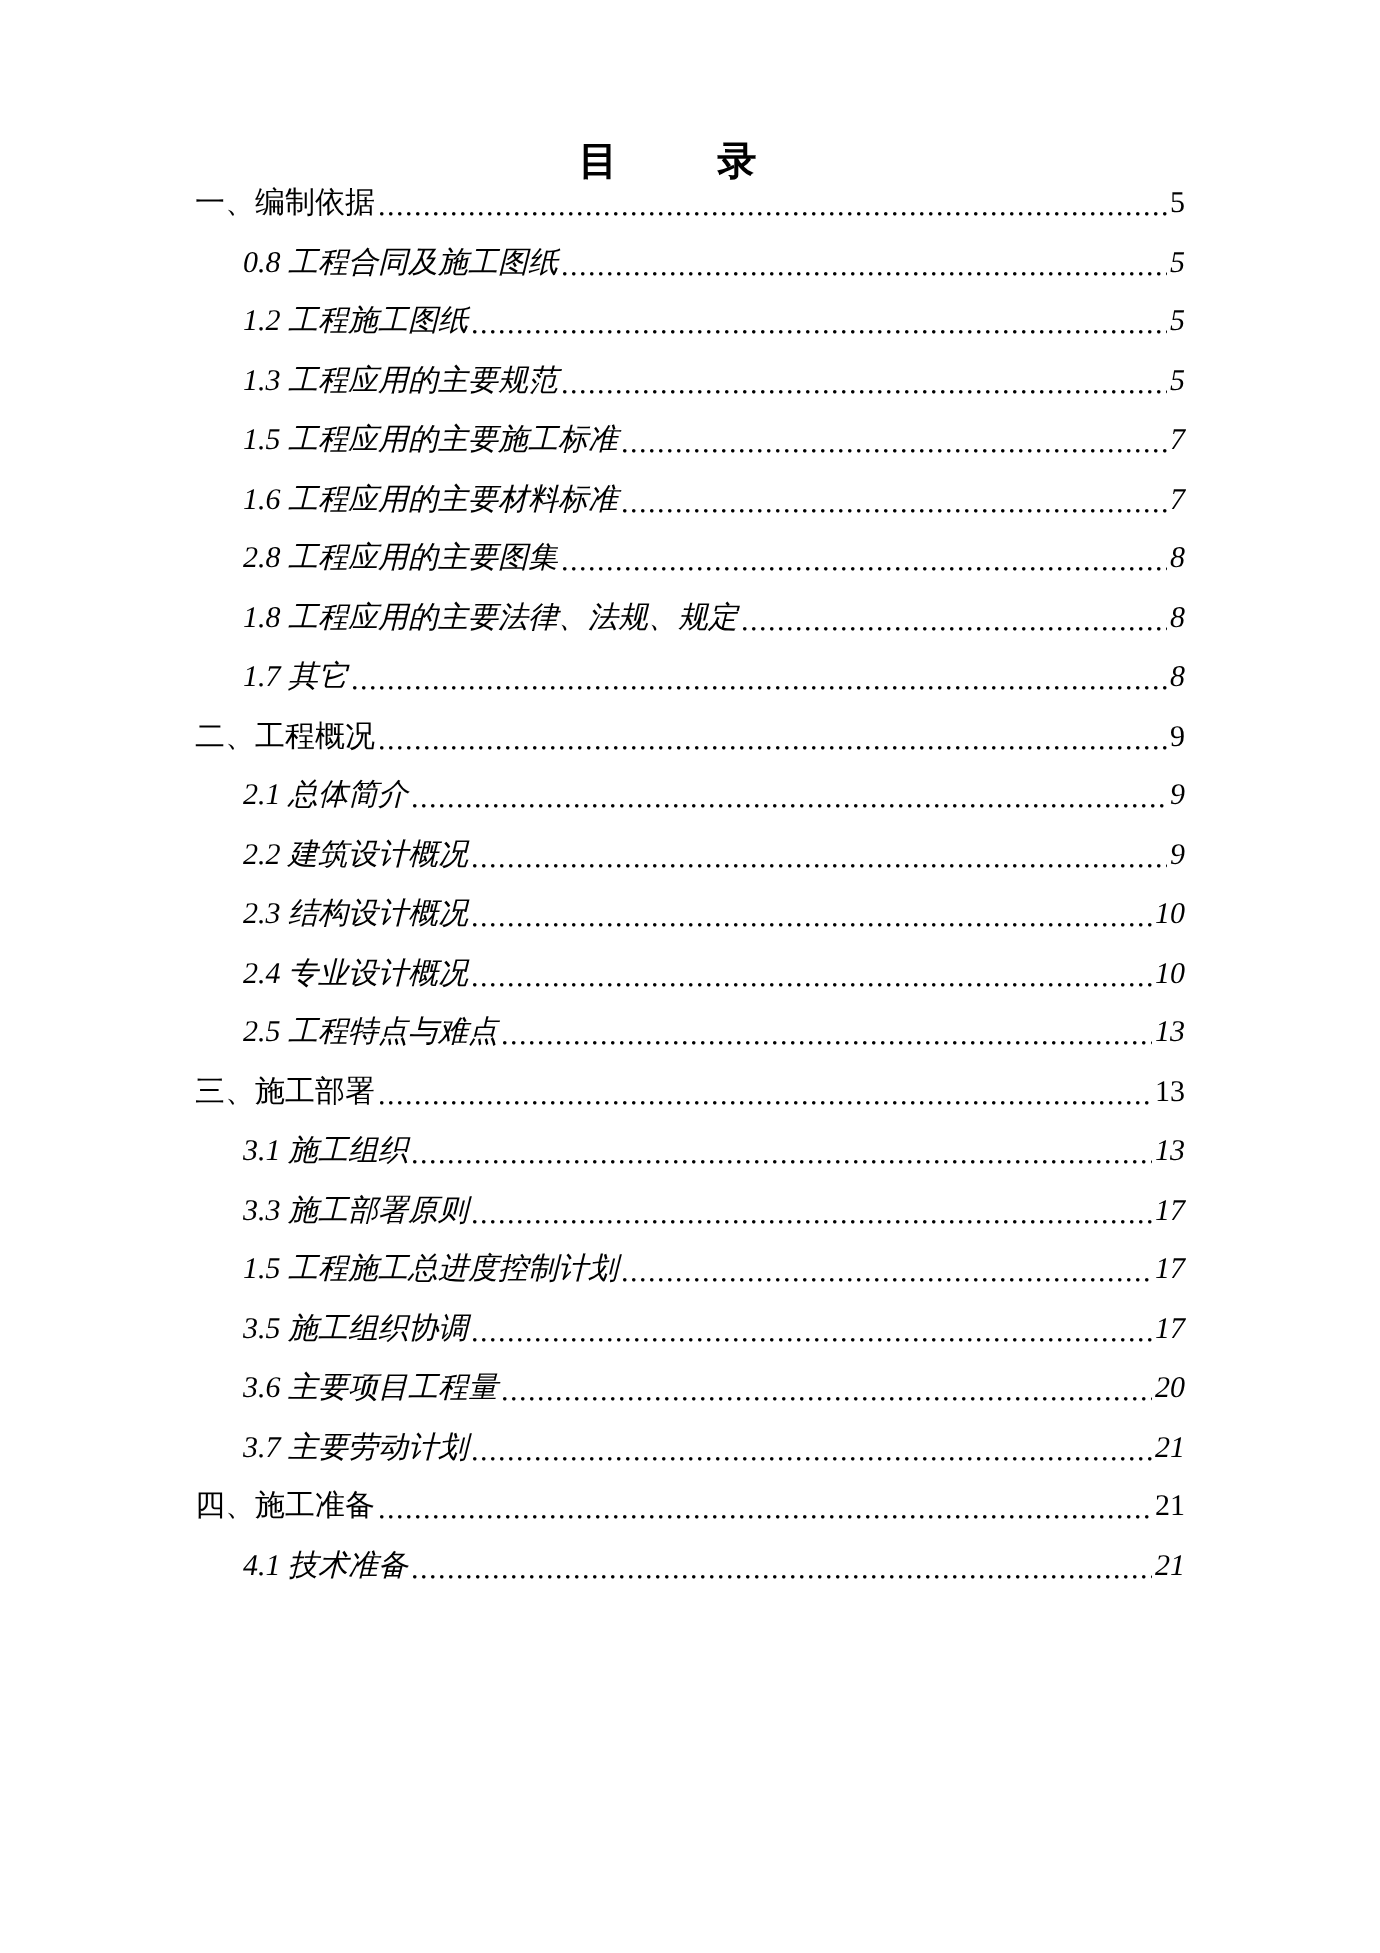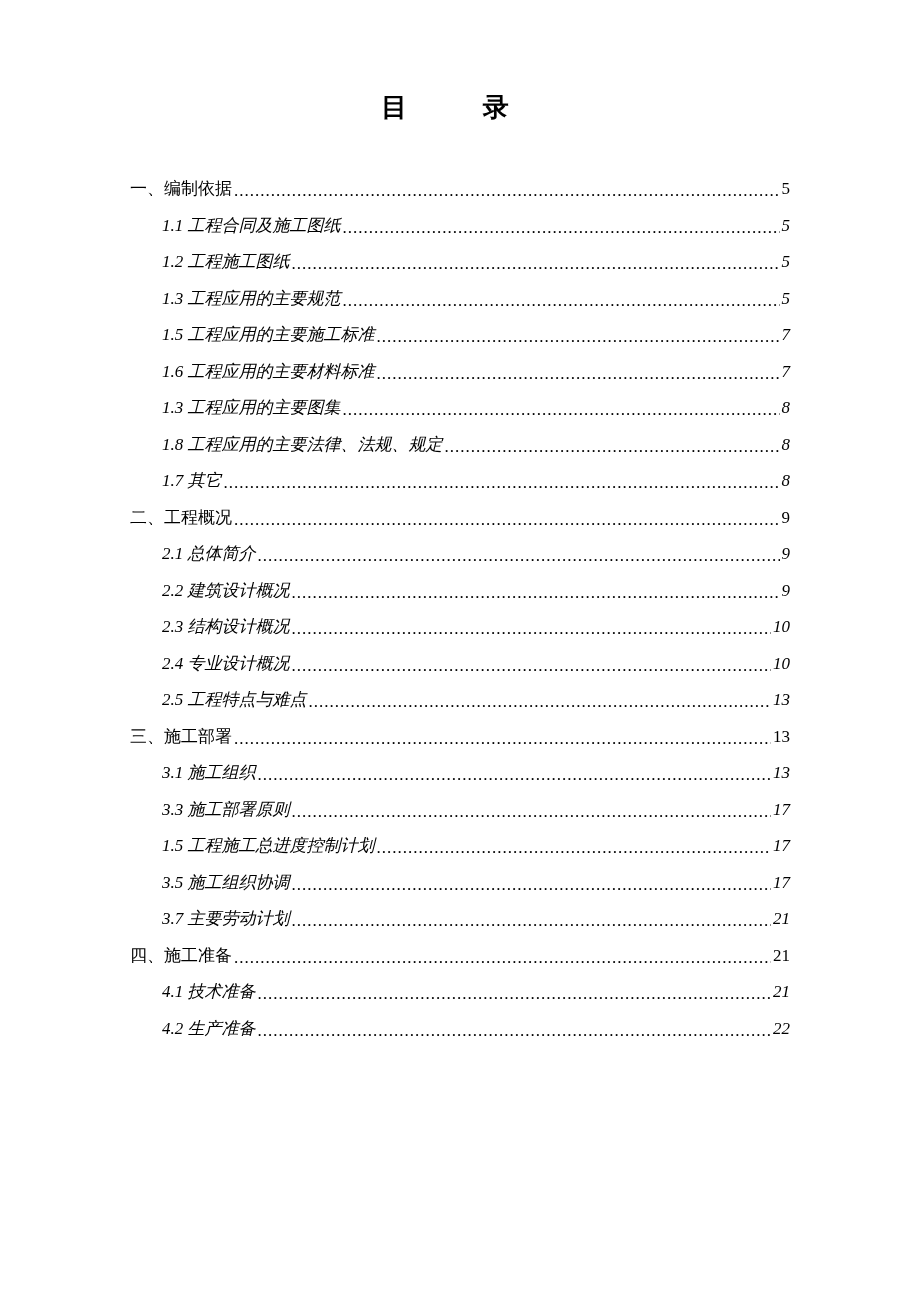--- a/index.html
+++ b/index.html
@@ -12,32 +12,31 @@
       width: 920px;
       height: 1302px;
       box-sizing: border-box;
       padding: 90px 130px 80px 130px;
     }
     .title {
       text-align: center;
       font-size: 26px;
       font-weight: bold;
       letter-spacing: 30px;
-      margin-bottom: 55px;
-      font-family: Liberation Mono, monospace;
+      font-family: Liberation Serif, serif;
     }
     .toc {
       line-height: 1;
     }
     .toc-row {
       display: flex;
       align-items: baseline;
       white-space: nowrap;
       margin-bottom: 19.5px;
-      font-size: 17px;
+      font-size: 20px;
     }
     .toc-row.level1 {
       font-style: normal;
     }
     .toc-row.level2 {
       font-style: italic;
       padding-left: 32px;
       font-family: "Fang Song", "FangSong", "STFangsong", serif;
     }
     .toc-label {
@@ -68,21 +67,21 @@
 
 <div class="title">目  录</div>
 
 <div class="toc" id="toc-container">
     <div class="toc-row level1">
       <span class="toc-label">一、编制依据</span>
       <span class="toc-dots"></span>
       <span class="toc-page">5</span>
     </div>
     <div class="toc-row level2">
-      <span class="toc-label">1.1 工程合同及施工图纸</span>
+      <span class="toc-label">0.8 工程合同及施工图纸</span>
       <span class="toc-dots"></span>
       <span class="toc-page">5</span>
     </div>
     <div class="toc-row level2">
       <span class="toc-label">1.2 工程施工图纸</span>
       <span class="toc-dots"></span>
       <span class="toc-page">5</span>
     </div>
     <div class="toc-row level2">
       <span class="toc-label">1.3 工程应用的主要规范</span>
@@ -93,21 +92,21 @@
       <span class="toc-label">1.5 工程应用的主要施工标准</span>
       <span class="toc-dots"></span>
       <span class="toc-page">7</span>
     </div>
     <div class="toc-row level2">
       <span class="toc-label">1.6 工程应用的主要材料标准</span>
       <span class="toc-dots"></span>
       <span class="toc-page">7</span>
     </div>
     <div class="toc-row level2">
-      <span class="toc-label">1.3 工程应用的主要图集</span>
+      <span class="toc-label">2.8 工程应用的主要图集</span>
       <span class="toc-dots"></span>
       <span class="toc-page">8</span>
     </div>
     <div class="toc-row level2">
       <span class="toc-label">1.8 工程应用的主要法律、法规、规定</span>
       <span class="toc-dots"></span>
       <span class="toc-page">8</span>
     </div>
     <div class="toc-row level2">
       <span class="toc-label">1.7 其它</span>
@@ -163,32 +162,32 @@
       <span class="toc-label">1.5 工程施工总进度控制计划</span>
       <span class="toc-dots"></span>
       <span class="toc-page">17</span>
     </div>
     <div class="toc-row level2">
       <span class="toc-label">3.5 施工组织协调</span>
       <span class="toc-dots"></span>
       <span class="toc-page">17</span>
     </div>
     <div class="toc-row level2">
+      <span class="toc-label">3.6 主要项目工程量</span>
+      <span class="toc-dots"></span>
+      <span class="toc-page">20</span>
+    </div>
+    <div class="toc-row level2">
       <span class="toc-label">3.7 主要劳动计划</span>
       <span class="toc-dots"></span>
       <span class="toc-page">21</span>
     </div>
     <div class="toc-row level1">
       <span class="toc-label">四、施工准备</span>
       <span class="toc-dots"></span>
       <span class="toc-page">21</span>
     </div>
     <div class="toc-row level2">
       <span class="toc-label">4.1 技术准备</span>
       <span class="toc-dots"></span>
       <span class="toc-page">21</span>
     </div>
-    <div class="toc-row level2">
-      <span class="toc-label">4.2 生产准备</span>
-      <span class="toc-dots"></span>
-      <span class="toc-page">22</span>
-    </div>
   </div>
 
 </body></html>

